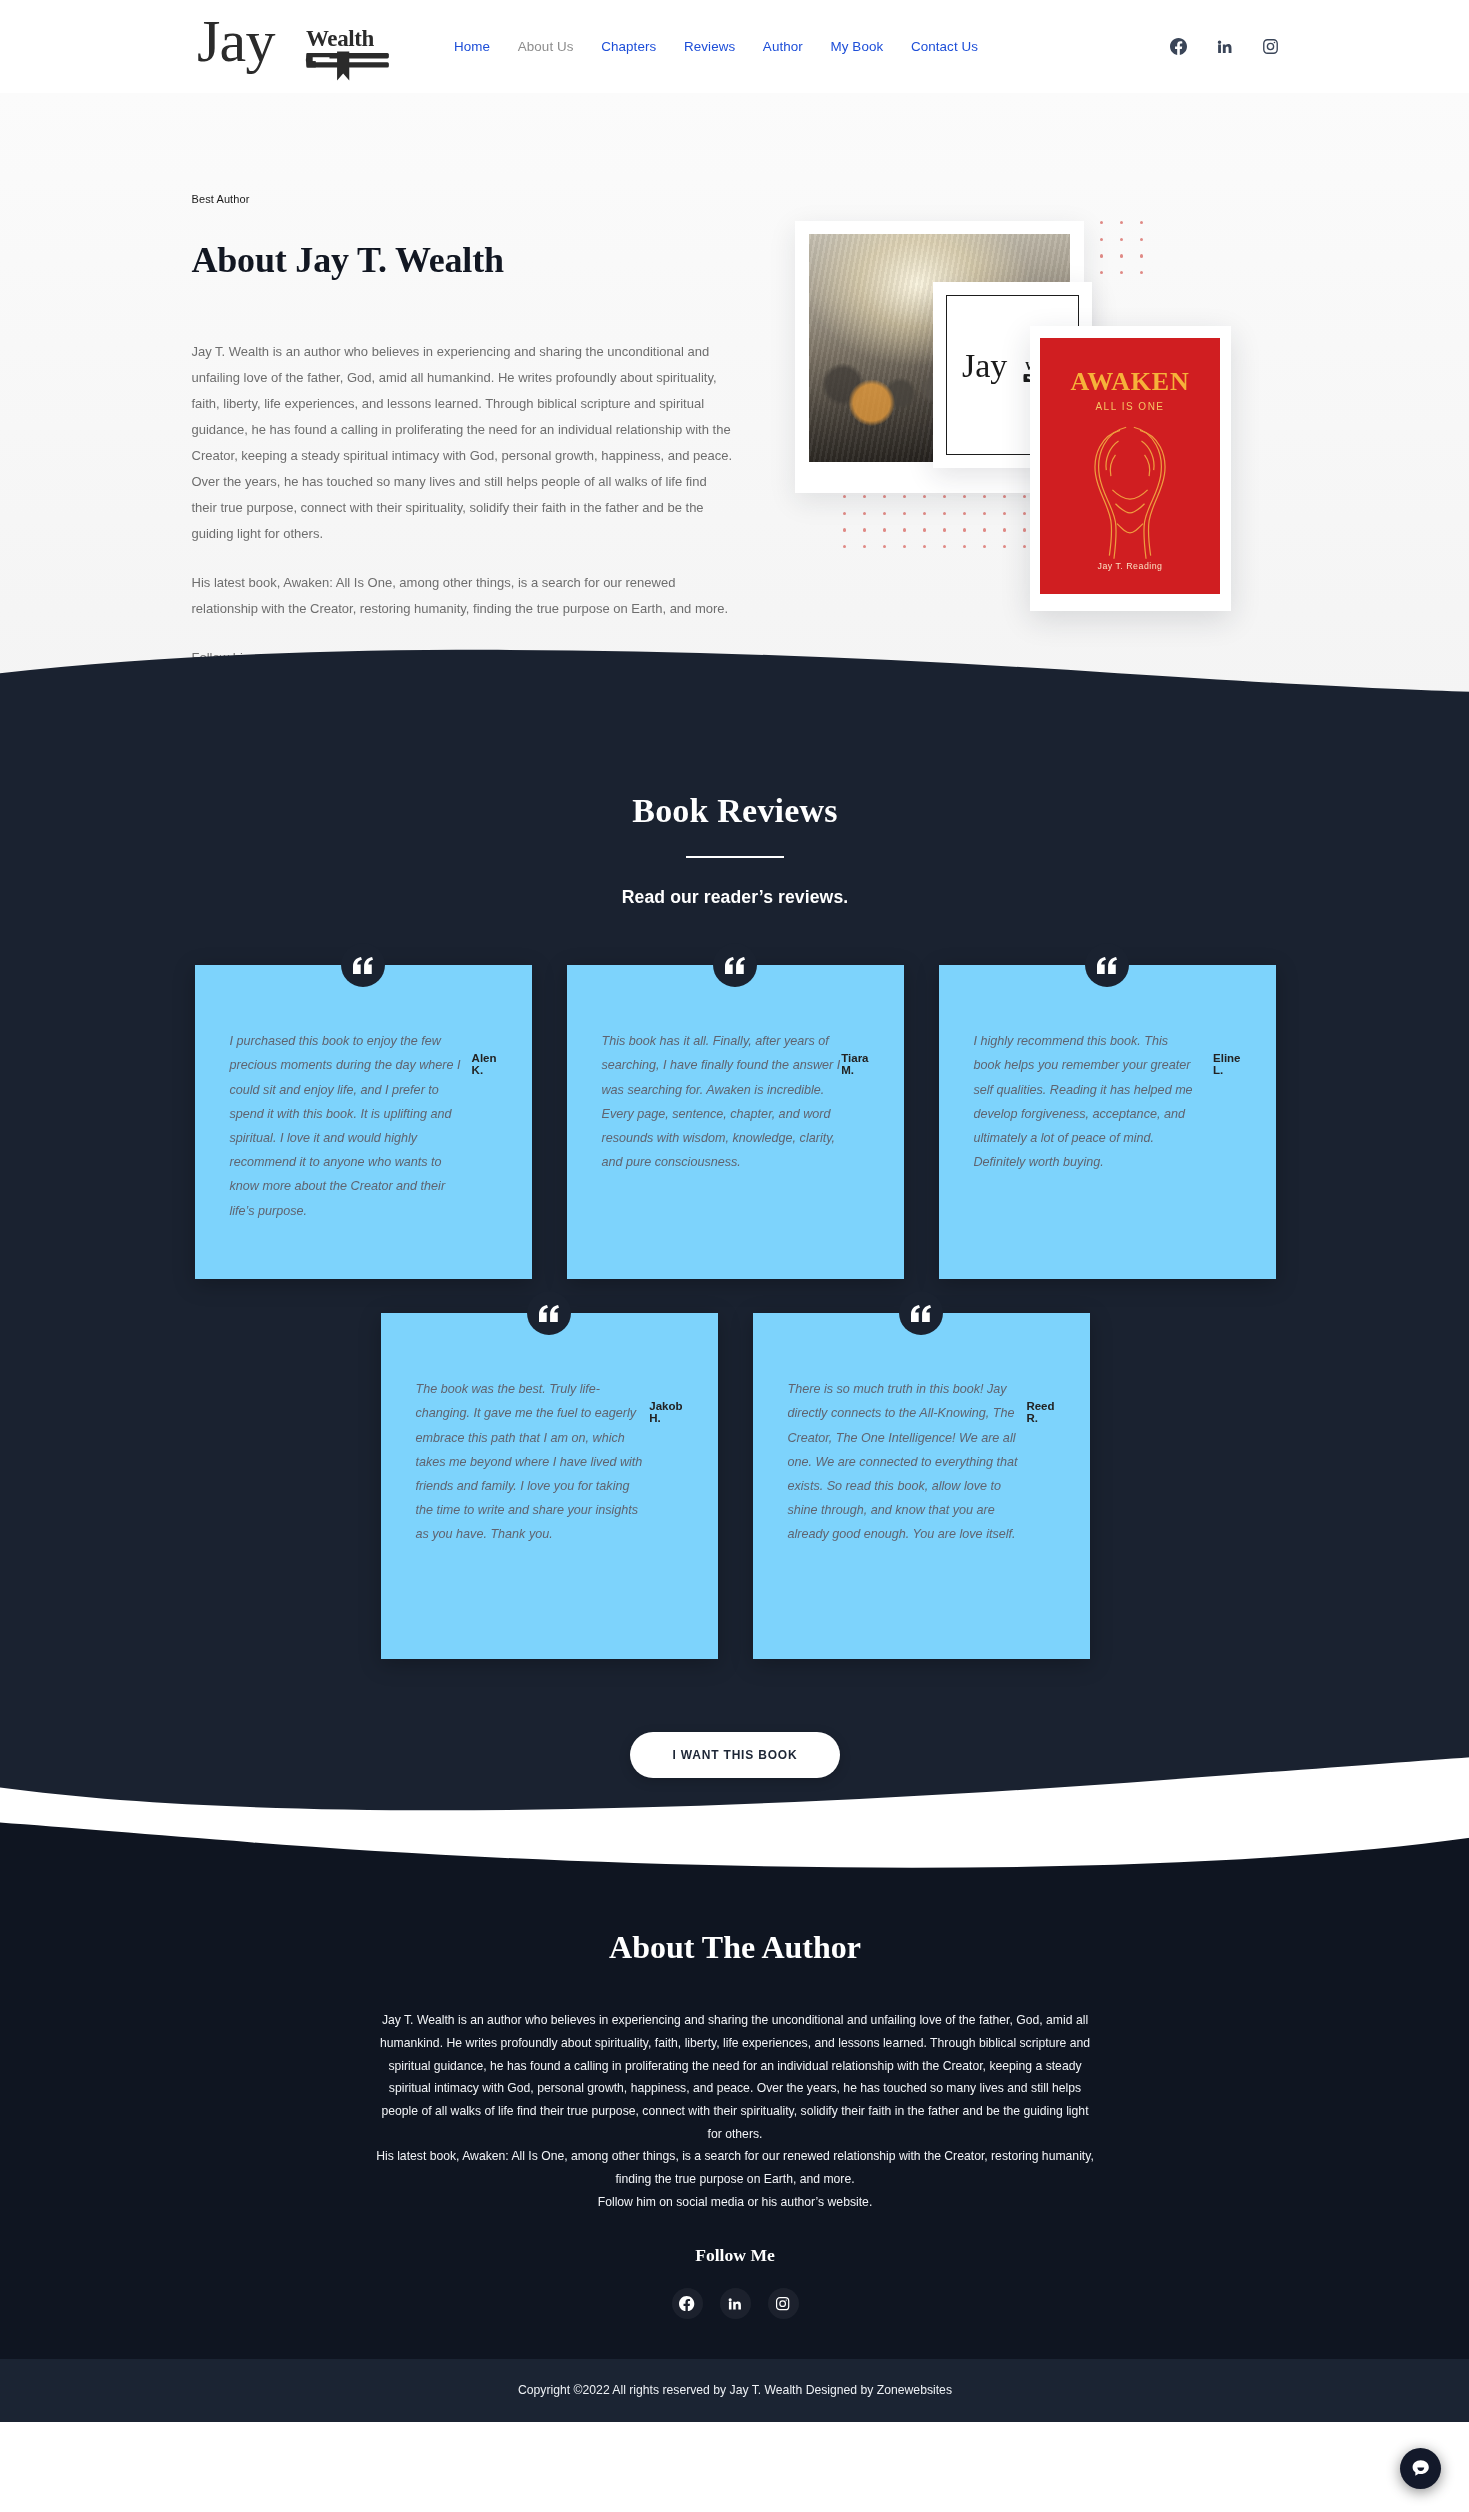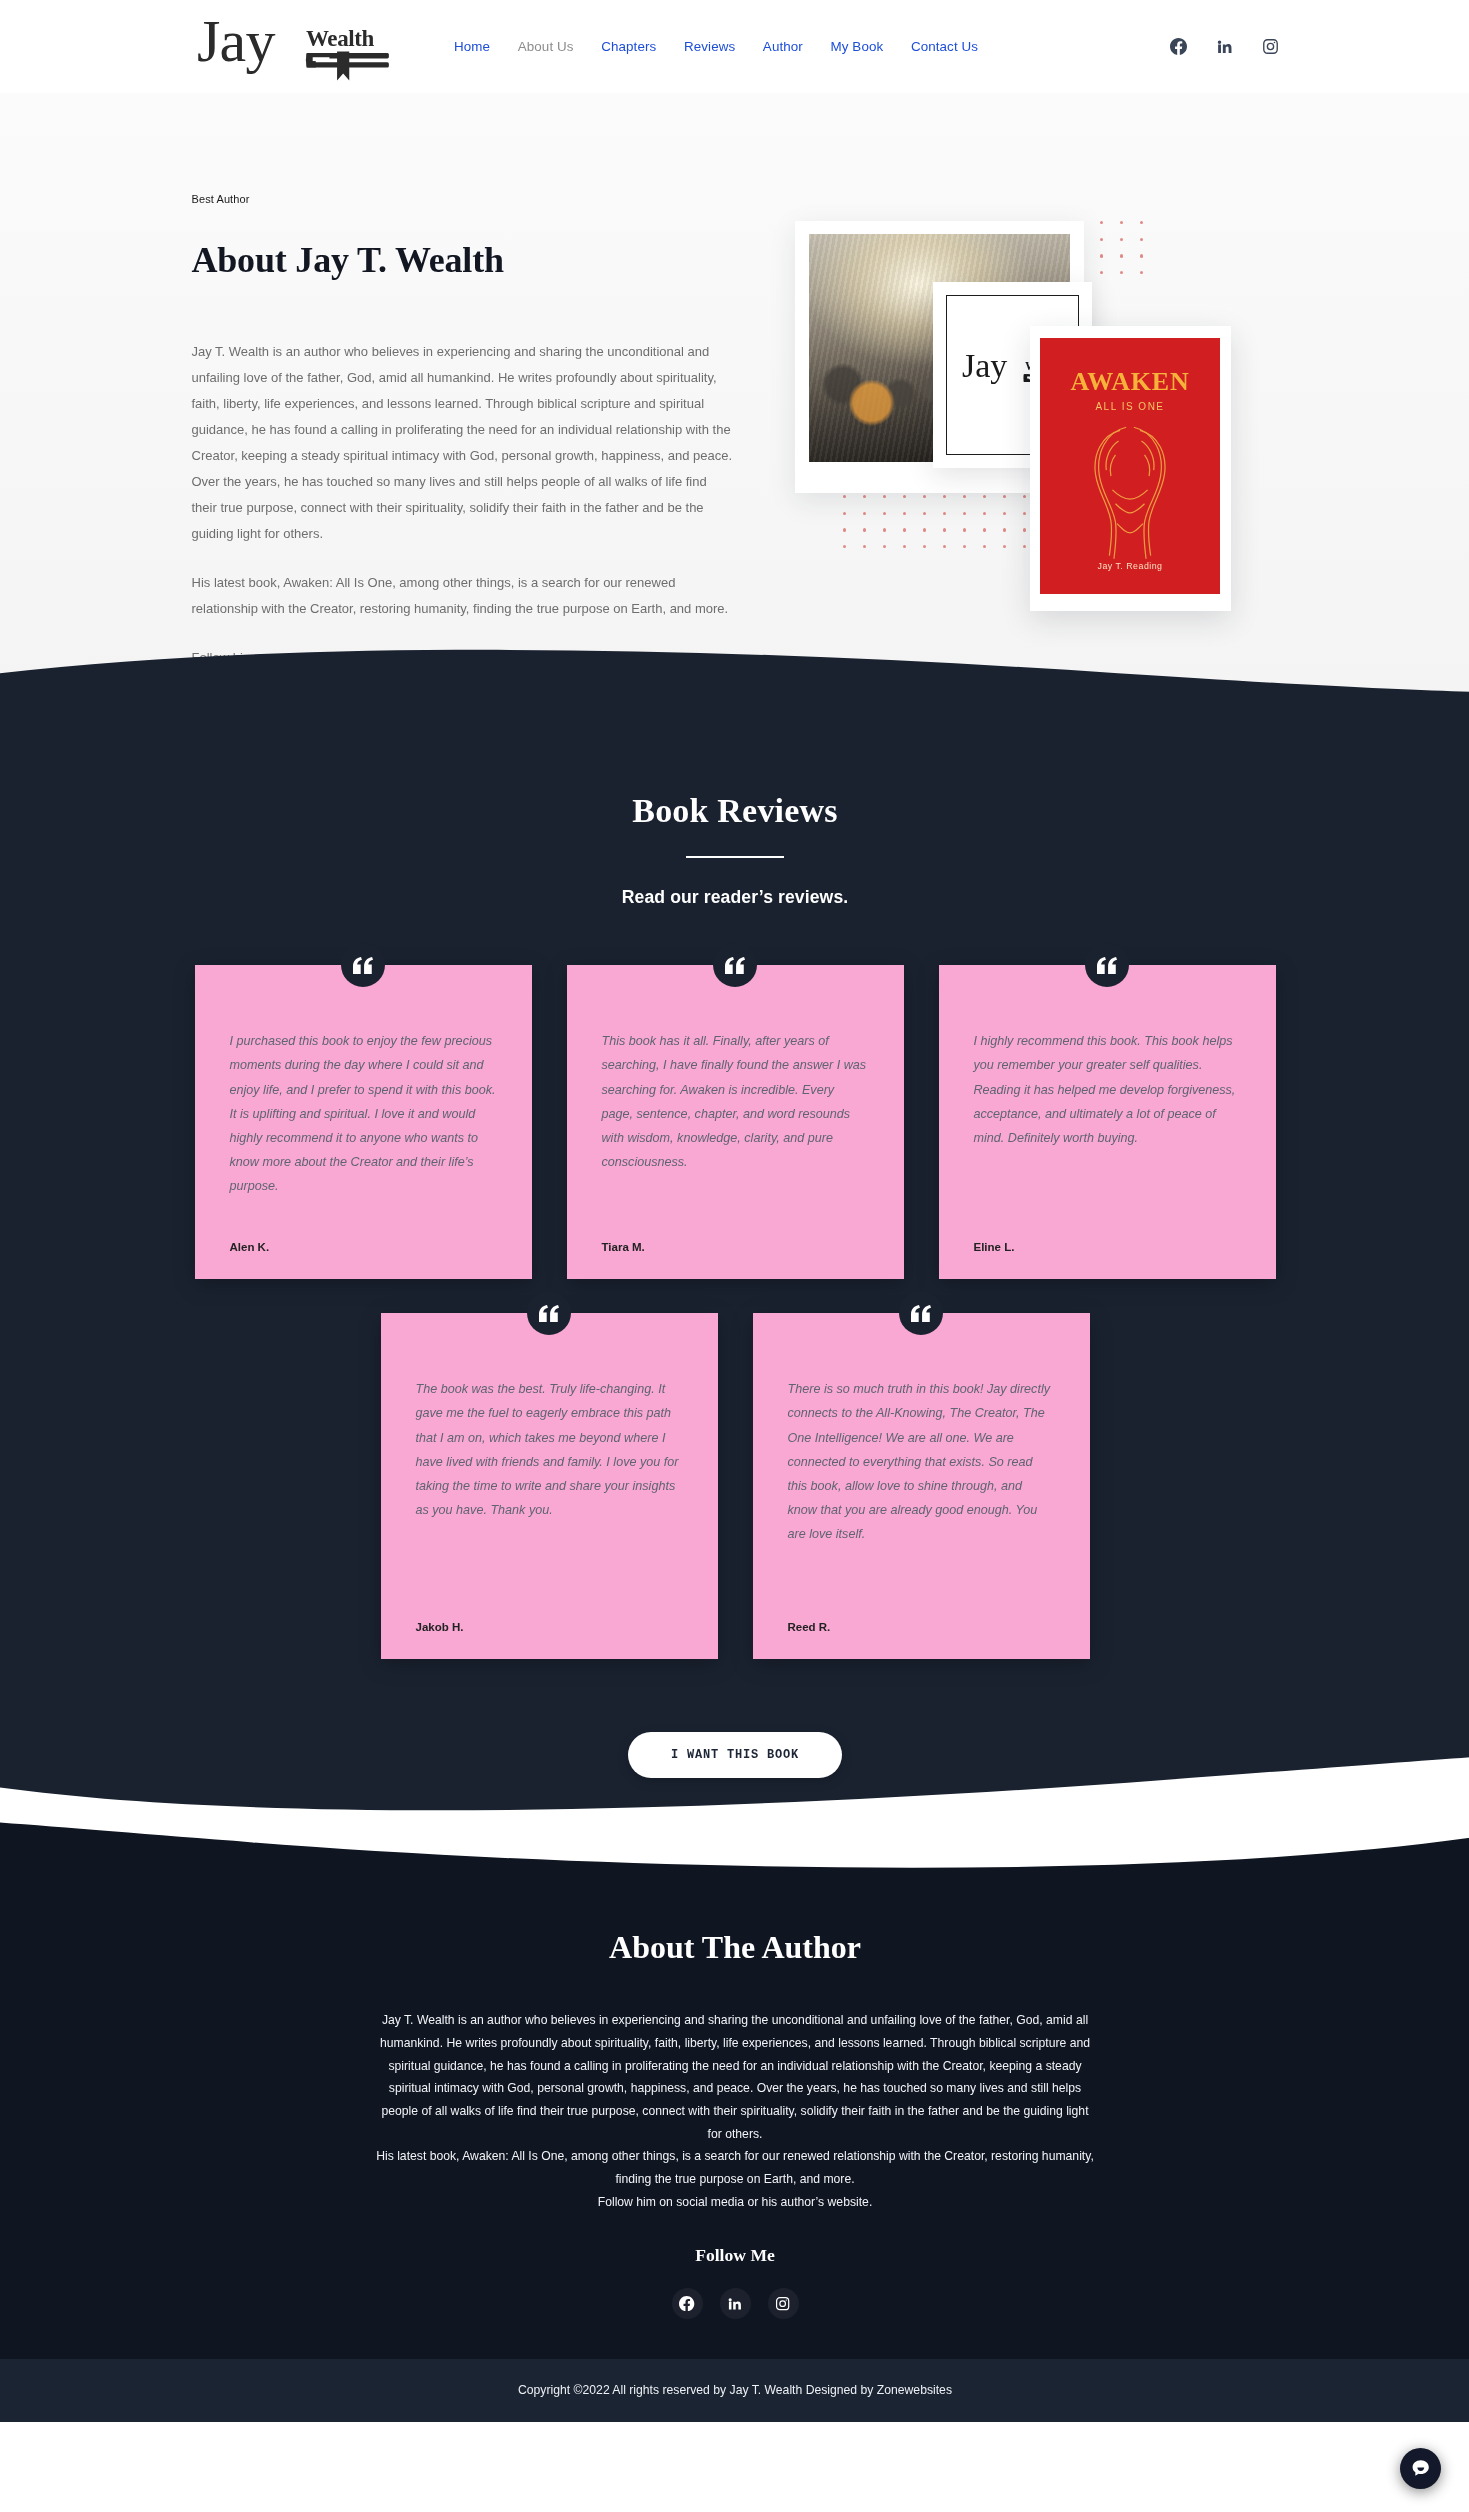--- a/index.html
+++ b/index.html
@@ -160,24 +160,24 @@
   }
   .rule { width: 98px; height: 2.3px; background: #fff; margin: 26px auto 29px auto; }
   .reviews-sub { font-size: 17.6px; font-weight: bold; color: #fff; letter-spacing: 0.1px; }
 
   .cards-row {
     display: flex; justify-content: center; gap: 35px;
     margin-top: 57px;
   }
   .cards-row.second { margin-top: 34px; }
   .rcard {
-    position: relative; background: #f9a8d4; width: 337px;
+    position: relative; background: #7dd3fc; width: 337px;
     padding: 64px 35px 26px 35px;
     box-shadow: 0 4.6px 20px rgba(0,0,0,.25);
-    display: flex; flex-direction: column;
+    display: flex; flex-direction: row;
   }
   .rcard.h1 { min-height: 314px; }
   .rcard.h2 { min-height: 301px; }
   .rcard.h3 { min-height: 301px; gap: 20px; }
   .rcard.h4 { min-height: 335px; }
   .rcard.h5 { min-height: 346px; }
   .quote-badge {
     position: absolute; top: -22px; left: 50%; transform: translateX(-50%);
     width: 44px; height: 44px; border-radius: 50%;
     background: #1a2230; color: #fff;
@@ -189,21 +189,21 @@
     flex: 1 1 auto;
   }
   .rname { font-weight: bold; font-size: 11.5px; color: #222; margin-top: 23px; }
 
   .cta-wrap { text-align: center; padding-top: 73px; padding-bottom: 38px; position: relative; z-index: 5; }
   .cta-btn {
     display: inline-block; background: #fff; color: #1d2636;
     border: none; border-radius: 31px;
     padding: 16px 43px; font-size: 12px; font-weight: bold;
     letter-spacing: 0.8px; cursor: pointer;
-    font-family: Liberation Mono, monospace;
+    font-family: Liberation Sans, sans-serif;
     box-shadow: 0 3.1px 12.2px rgba(0,0,0,.18);
   }
 
   
   .footer {
     position: relative; background: #0f1521; padding: 113px 0 0 0;
   }
   .footer-title {
     text-align: center; font-family: "Liberation Serif", serif; font-weight: bold;
     font-size: 32px; color: #fff; margin-bottom: 43px;

